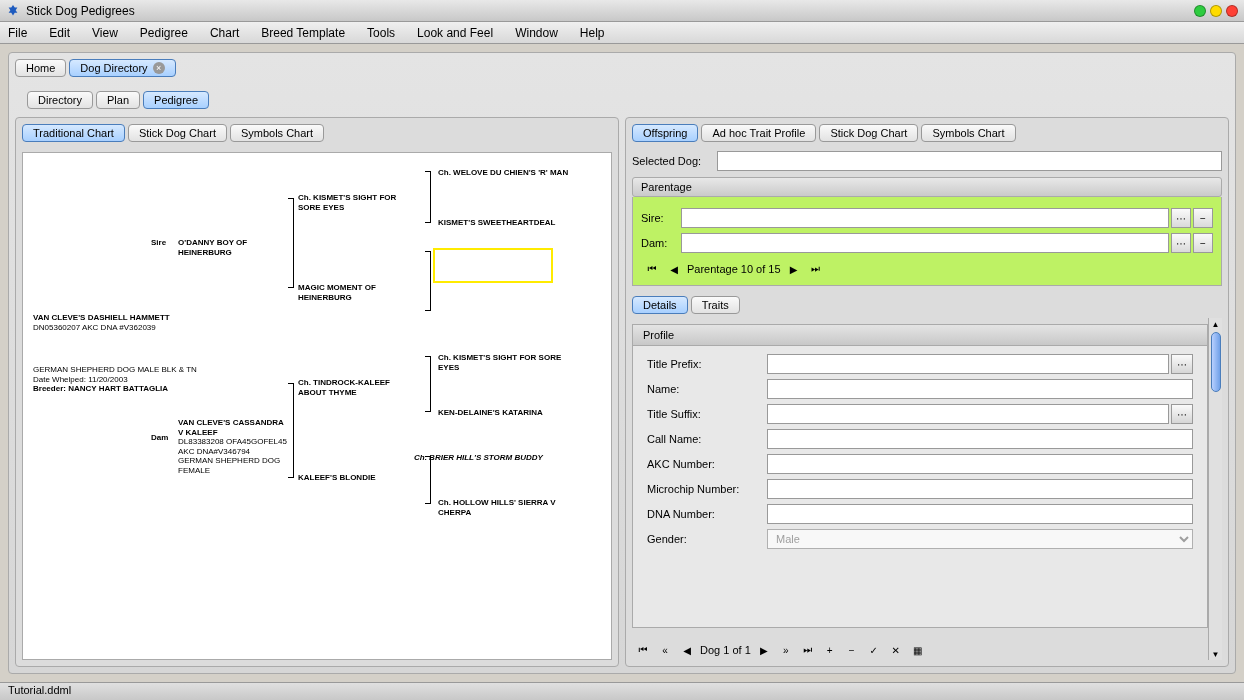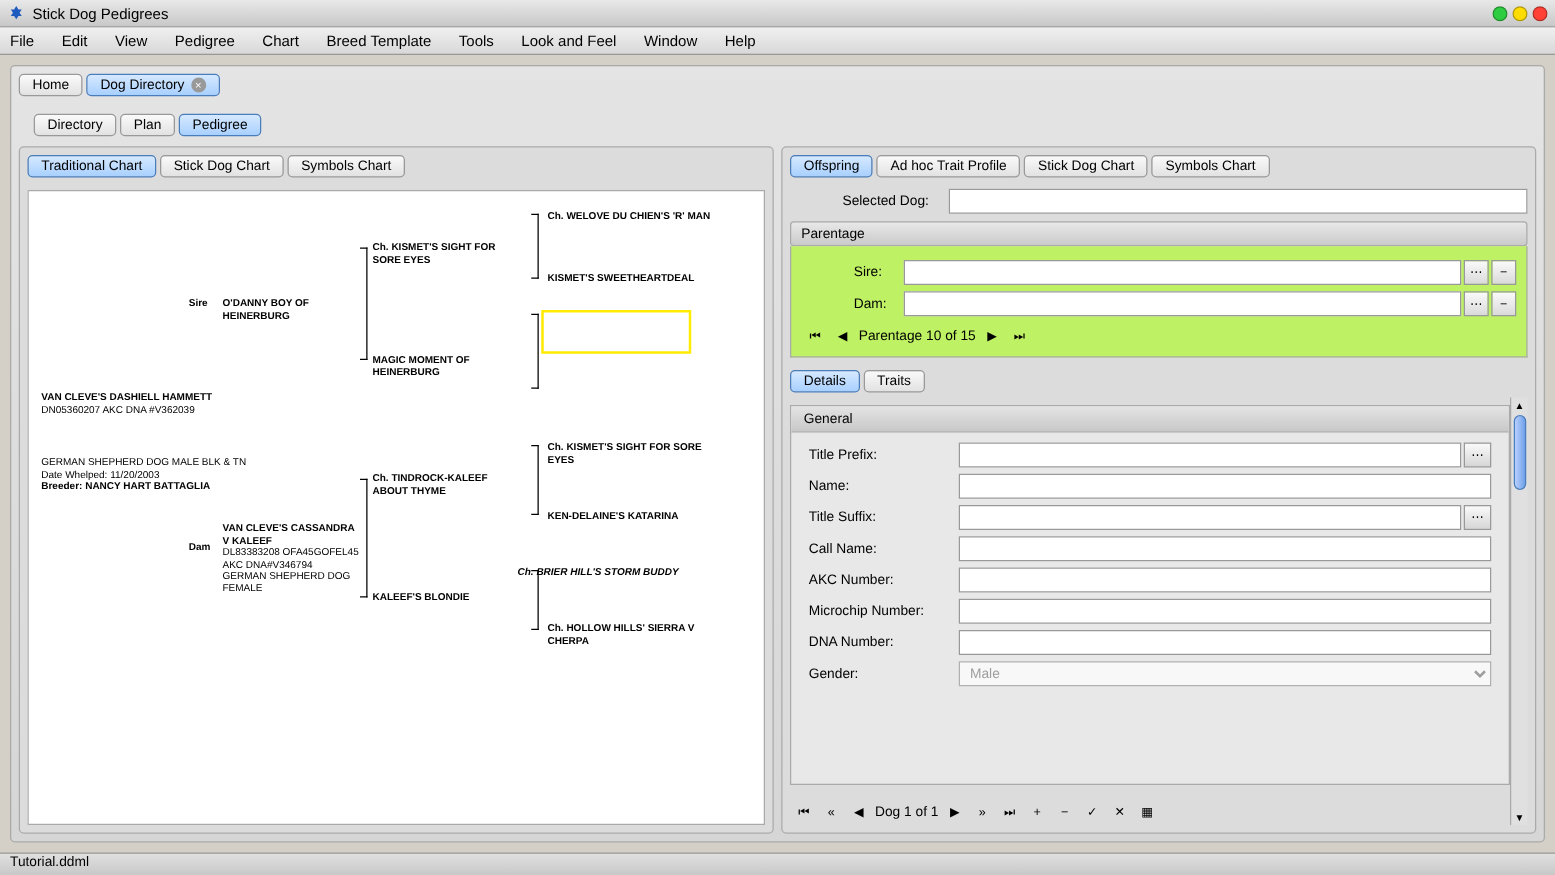--- a/index.html
+++ b/index.html
@@ -30,21 +30,21 @@
 .right-pane { flex: 1; }
 
 .chart-area { flex: 1; background: #fff; border: 1px solid #aaa; margin-top: 6px; overflow: auto; position: relative; padding: 8px; font-size: 8px; }
 
 .ped-entry { font-size: 8px; line-height: 1.2; font-weight: bold; }
 .ped-label { font-weight: bold; font-size: 8px; }
 .bracket { border-top: 1px solid #000; border-bottom: 1px solid #000; border-right: 1px solid #000; position: absolute; width: 6px; }
 .highlight-box { border: 2px solid #ffeb00; position: absolute; }
 
 .section-header { background: linear-gradient(#e8e8e8, #cacaca); border: 1px solid #aaa; border-radius: 3px; padding: 3px 8px; font-size: 11px; margin-top: 6px; }
-.form-row { display: flex; align-items: center; margin-top: 5px; font-size: 11px; margin-left: 42px; }
+.form-row { display: flex; align-items: center; margin-top: 5px; font-size: 11px; }
 .form-row label { width: 70px; }
 .form-row input[type=text], .form-row select { flex: 1; height: 20px; border: 1px solid #999; background: #fff; font-size: 11px; padding: 0 4px; }
 .btn-sm { width: 20px; height: 20px; border: 1px solid #999; background: linear-gradient(#fafafa, #dadada); font-size: 10px; margin-left: 2px; cursor: pointer; display: flex; align-items: center; justify-content: center; }
 
 .nav-bar { display: flex; align-items: center; gap: 4px; font-size: 11px; margin-top: 6px; padding: 2px; }
 .nav-bar .nav-btn { width: 18px; height: 16px; display: flex; align-items: center; justify-content: center; cursor: pointer; font-size: 10px; }
 
 .general-panel { background: #e8e8e8; border: 1px solid #aaa; margin: 6px 0; flex: 1; overflow-y: auto; padding: 0; position: relative; }
 .general-header { background: linear-gradient(#e4e4e4, #c8c8c8); border-bottom: 1px solid #aaa; padding: 4px 10px; font-size: 11px; }
 .general-body { padding: 8px 14px; }
@@ -196,21 +196,21 @@
         </div>
 
         <div class="tab-row" style="margin-top:10px;">
           <div class="tab active">Details</div>
           <div class="tab">Traits</div>
         </div>
 
         <div class="right-detail-container">
           <div class="right-detail-main">
             <div class="general-panel">
-              <div class="general-header">General</div>
+              <div class="general-header">Profile</div>
               <div class="general-body">
                 <div class="gform-row">
                     <label>Title Prefix:</label>
                     <input type="text" style="">
                     <button class="dots-btn">⋯</button>
                   </div>
                 <div class="gform-row">
                     <label>Name:</label>
                     <input type="text" style="">
                   </div>

